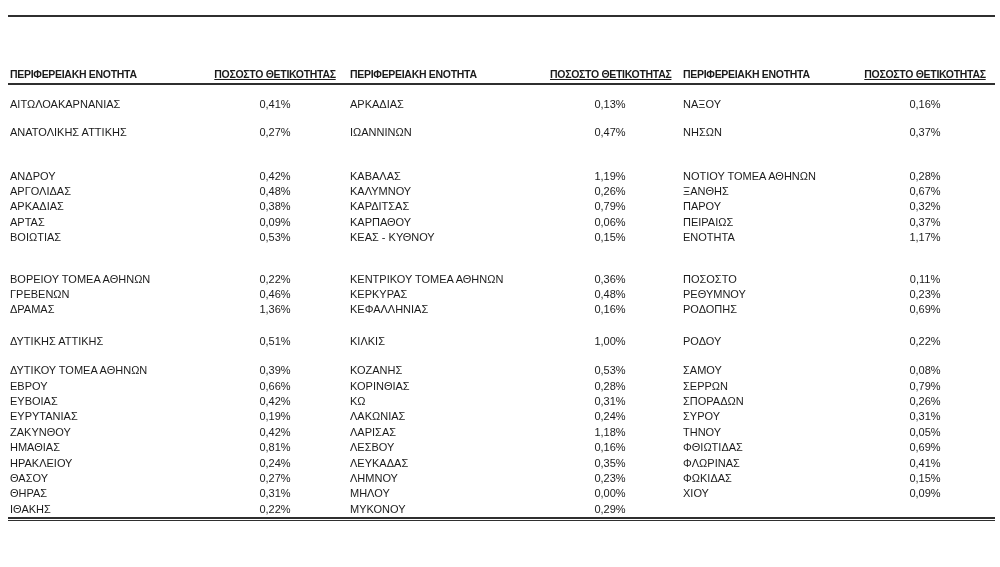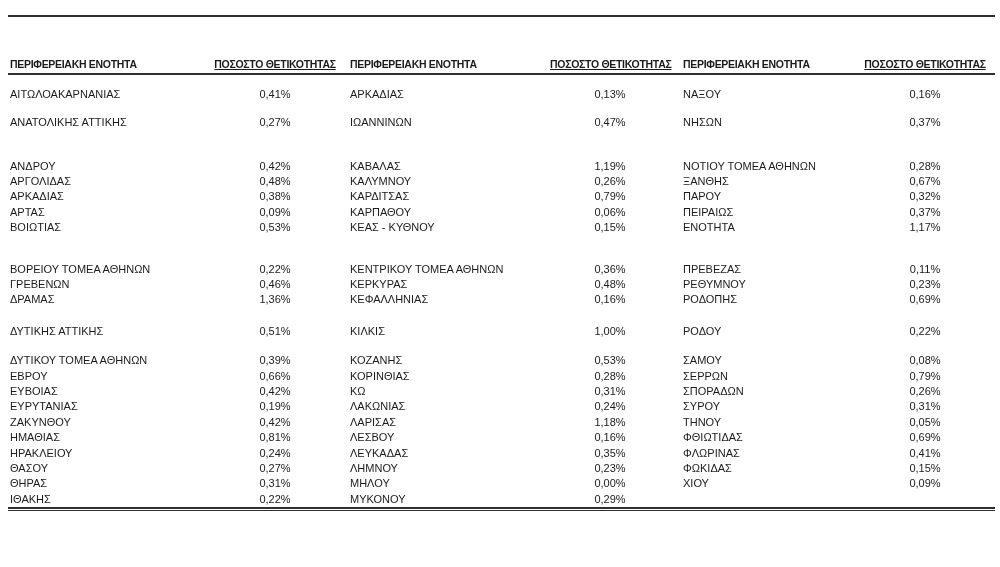--- a/index.html
+++ b/index.html
@@ -31,21 +31,21 @@
     background: #2f2f2f;
   }
   table.pos-table {
     width: 100%;
     border-collapse: collapse;
     table-layout: fixed;
   }
   table.pos-table th {
     height: 45px;
     vertical-align: bottom;
-    padding: 8px 0 3px 0;
+    padding: 18px 0 3px 0;
     font-size: 10.5px;
     letter-spacing: -0.3px;
     font-weight: 700;
     border-bottom: 2px solid #2f2f2f;
     white-space: nowrap;
     overflow: visible;
   }
   table.pos-table th.name { text-align: left; }
   table.pos-table th.val  { text-align: center; text-decoration: underline; }
   table.pos-table td {
@@ -162,21 +162,21 @@
             <td class="val c5">1,17%</td>
           </tr>
           <tr class="spacer-row" style="height: 26px;">
             <td colspan="6"></td>
           </tr>
           <tr>
             <td class="name c0">ΒΟΡΕΙΟΥ ΤΟΜΕΑ ΑΘΗΝΩΝ</td>
             <td class="val c1">0,22%</td>
             <td class="name c2">ΚΕΝΤΡΙΚΟΥ ΤΟΜΕΑ ΑΘΗΝΩΝ</td>
             <td class="val c3">0,36%</td>
-            <td class="name c4">ΠΡΕΒΕΖΑΣ</td>
+            <td class="name c4">ΠΟΣΟΣΤΟ</td>
             <td class="val c5">0,11%</td>
           </tr>
           <tr>
             <td class="name c0">ΓΡΕΒΕΝΩΝ</td>
             <td class="val c1">0,46%</td>
             <td class="name c2">ΚΕΡΚΥΡΑΣ</td>
             <td class="val c3">0,48%</td>
             <td class="name c4">ΡΕΘΥΜΝΟΥ</td>
             <td class="val c5">0,23%</td>
           </tr>

